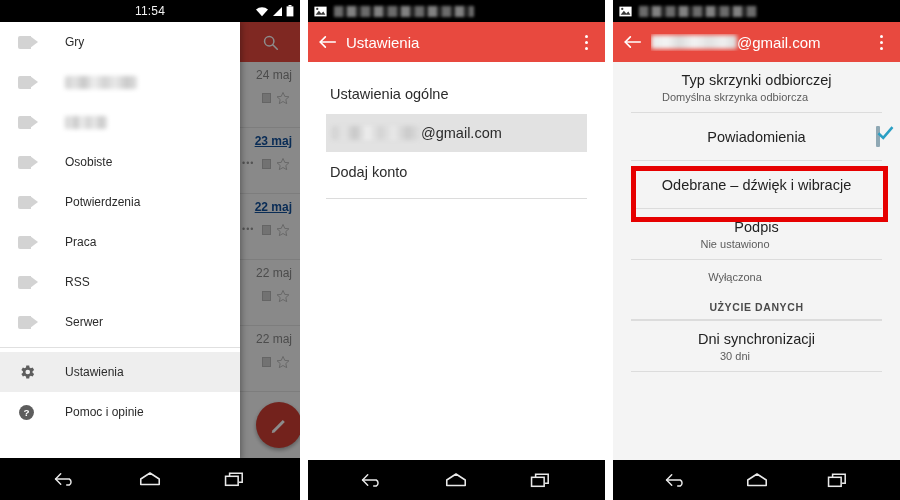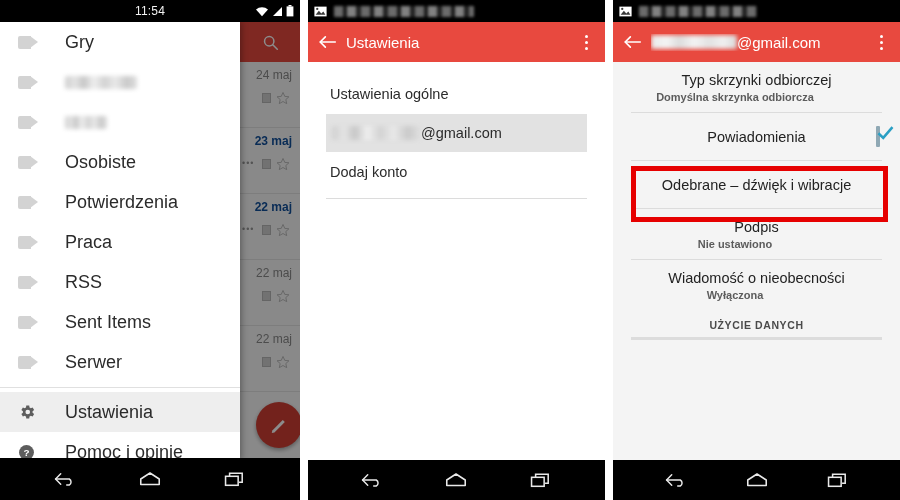--- a/index.html
+++ b/index.html
@@ -158,21 +158,21 @@
     height: 66px;
     border-bottom: 1px solid #e3e3e3;
     padding: 6px 6px 0 2px;
   }
   .ml-date {
     font-size: 12px;
     color: #8a8a8a;
     text-align: right;
     padding-right: 2px;
   }
-  .ml-date.unread { color: #12509c; font-weight: bold; }
+  .ml-date.unread { color: #12509c; font-weight: bold; text-decoration: underline; }
   .ml-icons {
     display: flex;
     justify-content: flex-end;
     align-items: center;
     gap: 5px;
     margin-top: 9px;
     padding-right: 4px;
   }
   .ml-attach {
     width: 9px; height: 10px;
@@ -211,21 +211,21 @@
     overflow: hidden;
   }
   .drawer-item {
     height: 40px;
     display: flex;
     align-items: center;
     padding-left: 18px;
     cursor: pointer;
   }
   .drawer-item .label-txt {
-    font-size: 18px;
+    font-size: 12px;
     color: #2b2b2b;
     margin-left: 26px;
   }
   .drawer-item.selected { background: #eeeeee; }
   .drawer-divider {
     height: 1px;
     background: #e0e0e0;
     margin: 5px 0 4px 0;
   }
   .tag-icon {
@@ -295,21 +295,20 @@
     font-size: 14.5px;
     color: #222222;
     line-height: 18px;
   }
   .p3-sub {
     font-size: 11px;
     color: #5c5c5c;
     line-height: 14px;
     margin-top: 1px;
     max-width: 200px;
-    font-weight: bold;
   }
   .p3-sep {
     height: 1px;
     background: #dcdcdc;
     margin: 0 18px;
   }
   .p3-section {
     font-size: 10.5px;
     font-weight: bold;
     color: #4a4a4a;
@@ -506,27 +505,20 @@
         </div>
 
         <div class="drawer-item">
           <span class="tag-icon">
               <i class="body"></i>
               <i class="tip"></i>
             </span>
           <span class="label-txt">RSS</span>
         </div>
 
-        <div class="drawer-item">
-          <span class="tag-icon">
-              <i class="body"></i>
-              <i class="tip"></i>
-            </span>
-          <span class="label-txt">Sent Items</span>
-        </div>
 
         <div class="drawer-item">
           <span class="tag-icon">
               <i class="body"></i>
               <i class="tip"></i>
             </span>
           <span class="label-txt">Serwer</span>
         </div>
 
         <div class="drawer-divider"></div>
@@ -698,29 +690,32 @@
       </div>
       <div class="p3-sep"></div>
 
       <div class="p3-row">
         <div class="p3-title">Podpis</div>
         <div class="p3-sub">Nie ustawiono</div>
       </div>
       <div class="p3-sep"></div>
 
       <div class="p3-row">
-        <div class="p3-title">Wiadomość o nieobecności</div>
         <div class="p3-sub">Wyłączona</div>
       </div>
 
       <div class="p3-section">UŻYCIE DANYCH</div>
       <div class="p3-sep"></div>
 
       <div class="p3-sep"></div>
 
+      <div class="p3-row">
+        <div class="p3-title">Dni synchronizacji</div>
+        <div class="p3-sub">30 dni</div>
+      </div>
       <div class="p3-sep"></div>
 
       <div class="highlight-box hl-notif"></div>
     </div>
 
     <div class="navbar">
       <span>
         <svg class="icon-sv" width="24" height="18" viewBox="0 0 28 20">
           <path d="M9 4 L3 10 L9 16" fill="none" stroke="#e9e9e9" stroke-width="1.7" stroke-linecap="round" stroke-linejoin="round"></path>
           <path d="M3 10 L19 10 A4 4 0 0 1 19 17 L16 17" fill="none" stroke="#e9e9e9" stroke-width="1.7" stroke-linecap="round"></path>

